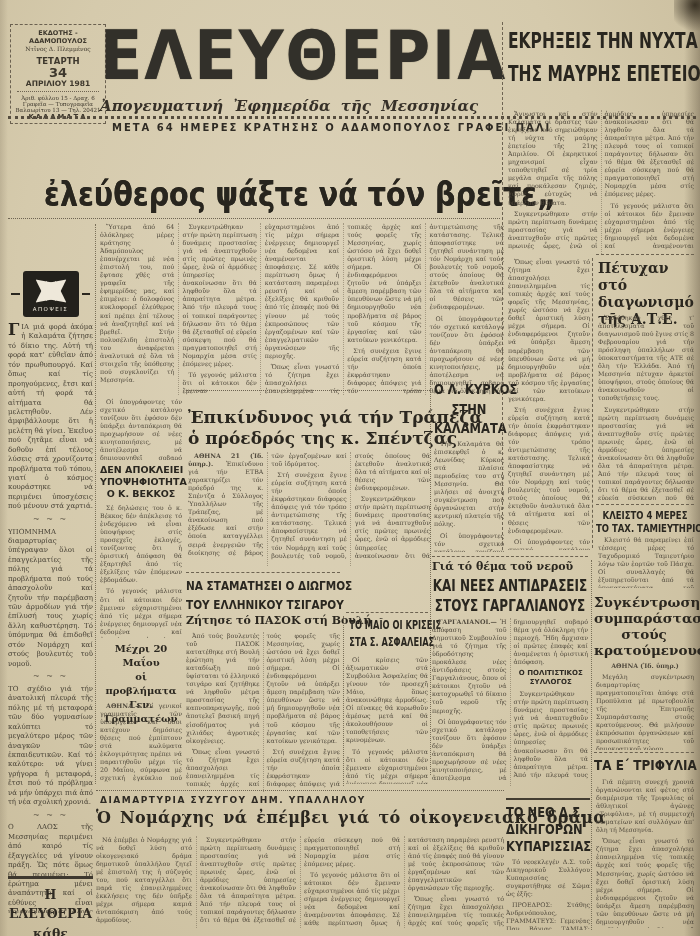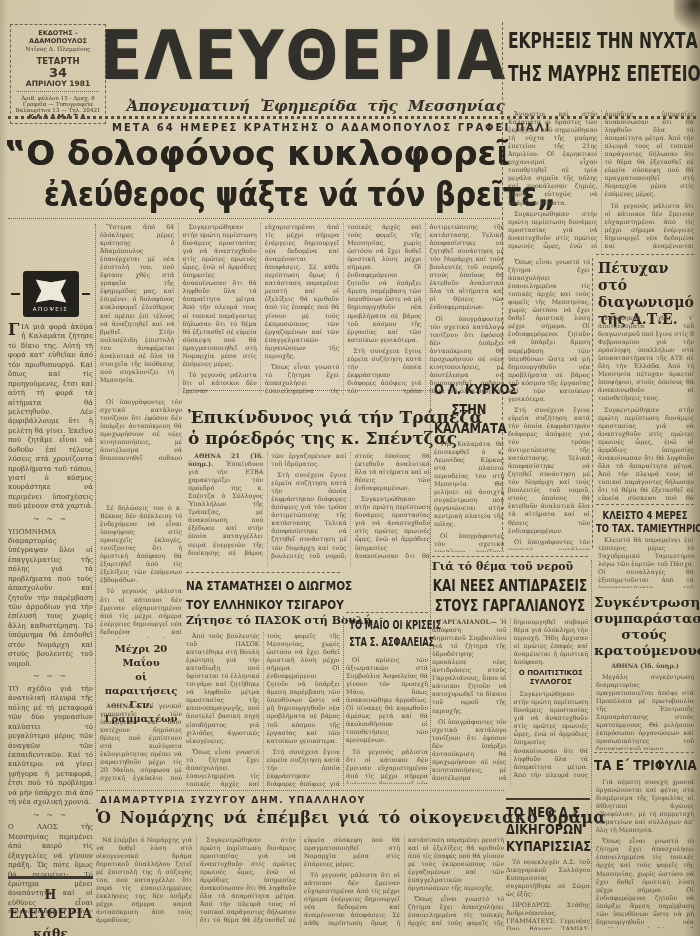--- a/index.html
+++ b/index.html
@@ -23,21 +23,21 @@
   .tC{font-family:"DejaVu Sans",sans-serif;font-weight:800;white-space:nowrap;
       text-align:center;color:#29261f;}
   .tS{font-family:"DejaVu Serif",serif;font-weight:bold;color:#2b271f;}
   .kick{font-family:"DejaVu Sans",sans-serif;font-weight:bold;color:#2f2b24;white-space:nowrap;}
   .dateline{font-weight:bold;font-size:6.3px;}
   .sep{text-align:center;font-size:8px;color:#554d3f;letter-spacing:2px;margin:2px 0;}
   #mast-title{font-family:"DejaVu Sans",sans-serif;font-weight:900;font-size:62px;
       letter-spacing:2px;color:#32302a;text-align:center;white-space:nowrap;
       transform:scale(1,1.08);transform-origin:center top;text-shadow:0 0 1px rgba(40,36,28,.6);}
   #mast-sub{font-family:"DejaVu Serif",serif;font-style:italic;font-weight:bold;
-      font-size:15px;color:#363028;text-align:right;word-spacing:5px;}
+      font-size:15px;color:#363028;text-align:left;word-spacing:5px;}
   #pub-box{border:1px dashed #6b6150;padding:4px 2px;text-align:center;color:#3e382d;
       font-family:"DejaVu Sans",sans-serif;}
   #headline1,#headline2{font-family:"DejaVu Sans",sans-serif;font-weight:800;font-size:34px;
       color:#28251e;text-align:center;white-space:nowrap;text-shadow:0 0 .5px rgba(30,26,20,.8);}
   .op-row{display:flex;align-items:center;}
   .wing{flex:1;border-top:2px solid #2a271f;margin:0 3px;}
   .op-box{background:#23211c;border-radius:3px;width:56px;height:46px;display:flex;
       flex-direction:column;align-items:center;justify-content:center;}
   .op-label{color:#eee8da;font-family:"DejaVu Sans",sans-serif;font-size:5.5px;
       letter-spacing:1.5px;margin-top:1px;}
@@ -71,21 +71,20 @@
     <div class="serif" style="font-size:5.6px;">Γραφεῖα — Τυπογραφεῖα</div>
     <div class="serif" style="font-size:5.6px;">Βαλαωρίτου 13 — Τηλ. 20421</div>
     <div style="font-size:6.8px;font-weight:bold;letter-spacing:2px;">ΚΑΛΑΜΑΤΑ</div>
   </div>
 
   <div id="mast-title" class="blk" style="left:100px;top:16px;width:405px;">ΕΛΕΥΘΕΡΙΑ</div>
   <div id="mast-sub" class="blk" style="left:100px;top:97px;width:405px;">Ἀπογευματινή Ἐφημερίδα τῆς Μεσσηνίας</div>
   <div class="blk hr-dot" style="left:8px;top:116px;width:688px;"></div>
 
   <div class="blk kick" style="left:112px;top:122px;font-size:10px;letter-spacing:2px;">ΜΕΤΑ 64 ΗΜΕΡΕΣ ΚΡΑΤΗΣΗΣ Ο ΑΔΑΜΟΠΟΥΛΟΣ ΓΡΑΦΕΙ ΠΑΛΙ</div>
-  <div id="headline1" class="blk" style="left:4px;top:133px;width:500px;">‟Ο δολοφόνος κυκλοφορεῖ</div>
   <div id="headline2" class="blk" style="left:4px;top:174px;width:500px;transform:scaleX(.84);transform-origin:center;">ἐλεύθερος ψάξτε νά τόν βρεῖτε„</div>
   <div class="blk hr-dot1" style="left:8px;top:218px;width:492px;"></div>
 
   <div class="blk body cols5" style="left:100px;top:223px;width:404px;height:172px;">
     <p>Ὕστερα ἀπό 64 ὁλόκληρες μέρες κράτησης ὁ Ἀδαμόπουλος ἐπανέρχεται μέ νέα ἐπιστολή του, πού ἔφτασε χθές στά γραφεῖα τῆς ἐφημερίδας μας, καί ἐπιμένει: ὁ δολοφόνος κυκλοφορεῖ ἐλεύθερος καί πρέπει ἐπί τέλους νά ἀναζητηθεῖ καί νά βρεθεῖ. Στήν πολυσέλιδη ἐπιστολή του ἀναφέρεται ἀναλυτικά σέ ὅλα τά στοιχεῖα τῆς ὑπόθεσης πού συγκλονίζει τή Μεσσηνία.</p>
     <p>Συγκεντρώθηκαν στήν πρώτη περίπτωση δυνάμεις προστασίας γιά νά ἀναπτυχθοῦν στίς πρῶτες πρωινές ὧρες, ἐνῶ οἱ ἁρμόδιες ὑπηρεσίες ἀνακοίνωσαν ὅτι θά ληφθοῦν ὅλα τά ἀπαραίτητα μέτρα. Ἀπό τήν πλευρά τους οἱ τοπικοί παράγοντες δήλωσαν ὅτι τό θέμα θά ἐξετασθεῖ σέ εὐρεία σύσκεψη πού θά πραγματοποιηθεῖ στή Νομαρχία μέσα στίς ἑπόμενες μέρες.</p>
     <p>Τό γεγονός μάλιστα ὅτι οἱ κάτοικοι δέν ἔμειναν εὐχαριστημένοι ἀπό τίς μέχρι σήμερα ἐνέργειες δημιουργεῖ νέα δεδομένα καί ἀναμένονται ἀποφάσεις. Σέ κάθε περίπτωση ὅμως ἡ κατάσταση παραμένει ρευστή καί οἱ ἐξελίξεις θά κριθοῦν ἀπό τίς ἐπαφές πού θά γίνουν μέ τούς ἐκπροσώπους τῶν ἐργαζομένων καί τῶν ἐπαγγελματικῶν ὀργανώσεων τῆς περιοχῆς.</p>
     <p>Ὅπως εἶναι γνωστό τό ζήτημα ἔχει ἀπασχολήσει ἐπανειλημμένα τίς τοπικές ἀρχές καί τούς φορεῖς τῆς Μεσσηνίας, χωρίς ὡστόσο νά ἔχει δοθεῖ ὁριστική λύση μέχρι σήμερα. Οἱ ἐνδιαφερόμενοι ζητοῦν νά ὑπάρξει ἄμεση παρέμβαση τῶν ὑπευθύνων ὥστε νά μή δημιουργηθοῦν νέα προβλήματα σέ βάρος τοῦ κόσμου τῆς ἐργασίας καί τῶν κατοίκων γενικότερα.</p>
     <p>Στή συνέχεια ἔγινε εὐρεία συζήτηση κατά τήν ὁποία ἐκφράστηκαν διάφορες ἀπόψεις γιά τόν τρόπο ἀντιμετώπισης τῆς κατάστασης. Τελικά ἀποφασίστηκε νά ζητηθεῖ συνάντηση μέ τόν Νομάρχη καί τούς βουλευτές τοῦ νομοῦ, στούς ὁποίους θά ἐκτεθοῦν ἀναλυτικά ὅλα τά αἰτήματα καί οἱ θέσεις τῶν ἐνδιαφερομένων.</p>
     <p>Οἱ ὑπογράφοντες τόν σχετικό κατάλογο τονίζουν ὅτι ἐφόσον δέν ὑπάρξει ἀνταπόκριση θά προχωρήσουν σέ νέες κινητοποιήσεις, μέ ἀποτέλεσμα νά δημιουργηθεῖ σοβαρό θέμα γιά ὁλόκληρη τήν περιοχή. Ἤδη ἄρχισαν οἱ πρῶτες ἐπαφές καί ἀναμένεται ἡ ὁριστική ἀπόφαση.</p>
@@ -127,27 +126,32 @@
   <div id="promo" class="blk" style="left:8px;top:876px;width:85px;">
     <div>Η ΕΛΕΥΘΕΡΙΑ</div>
     <div>κάθε μεσημέρι</div>
 
   </div>
 
   <div class="blk body" style="left:100px;top:398px;width:82px;height:62px;">
     <p>Οἱ ὑπογράφοντες τόν σχετικό κατάλογο τονίζουν ὅτι ἐφόσον δέν ὑπάρξει ἀνταπόκριση θά προχωρήσουν σέ νέες κινητοποιήσεις, μέ ἀποτέλεσμα νά δημιουργηθεῖ σοβαρό θέμα γιά ὁλόκληρη τήν περιοχή. Ἤδη ἄρχισαν οἱ πρῶτες ἐπαφές καί ἀναμένεται ἡ ὁριστική ἀπόφαση.</p>
 
   </div>
+  <div class="blk tC" style="left:100px;top:464px;width:82px;font-size:9.5px;line-height:12px;">
+    <div>ΔΕΝ ΑΠΟΚΛΕΙΕΙ</div>
+    <div>ΥΠΟΨΗΦΙΟΤΗΤΑ</div>
+    <div>Ο Κ. ΒΕΚΚΟΣ</div>
+  </div>
   <div class="blk body" style="left:100px;top:504px;width:82px;height:134px;">
     <p>Σέ δηλώσεις του ὁ κ. Βέκκος δέν ἀπέκλεισε τό ἐνδεχόμενο νά εἶναι ὑποψήφιος στίς προσεχεῖς ἐκλογές, τονίζοντας ὅτι ἡ ὁριστική ἀπόφαση θά ἐξαρτηθεῖ ἀπό τίς ἐξελίξεις τῶν ἑπόμενων ἑβδομάδων.</p>
     <p>Τό γεγονός μάλιστα ὅτι οἱ κάτοικοι δέν ἔμειναν εὐχαριστημένοι ἀπό τίς μέχρι σήμερα ἐνέργειες δημιουργεῖ νέα δεδομένα καί ἀναμένονται ἀποφάσεις. Σέ κάθε περίπτωση ὅμως ἡ κατάσταση παραμένει ρευστή καί οἱ ἐξελίξεις θά κριθοῦν ἀπό τίς ἐπαφές πού θά γίνουν μέ τούς ἐκπροσώπους τῶν ἐργαζομένων καί τῶν ἐπαγγελματικῶν ὀργανώσεων τῆς περιοχῆς.</p>
   </div>
   <div class="blk tS" style="left:100px;top:642px;width:82px;font-size:10px;line-height:14px;text-align:center;">
     <div>Μέχρι 20 Μαΐου</div>
-    <div>οἱ παραιτήσεις</div>
+    <div>οἱ προβλήματα</div>
     <div>Γεν.</div>
     <div>Γραμματέων</div>
   </div>
   <div class="blk body" style="left:100px;top:702px;width:82px;height:80px;">
     <p><span class="dateline">ΑΘΗΝΑ.—</span> <span>Οἱ γενικοί γραμματεῖς τῶν ὑπουργείων καί ὅσοι κατέχουν δημόσιες θέσεις πού ἐμπίπτουν στά κωλύματα ἐκλογιμότητας πρέπει νά παραιτηθοῦν μέχρι τίς 20 Μαΐου, σύμφωνα μέ σχετική ἐγκύκλιο πού ἐκδόθηκε.</span></p>
   </div>
 
   <div class="blk hr-dot1" style="left:186px;top:390px;width:244px;"></div>
   <div class="blk tS" style="left:188px;top:407px;width:242px;font-size:17px;line-height:21px;text-align:center;white-space:nowrap;">
     <div>Ἐπικίνδυνος γιά τήν Τράπεζα</div>

